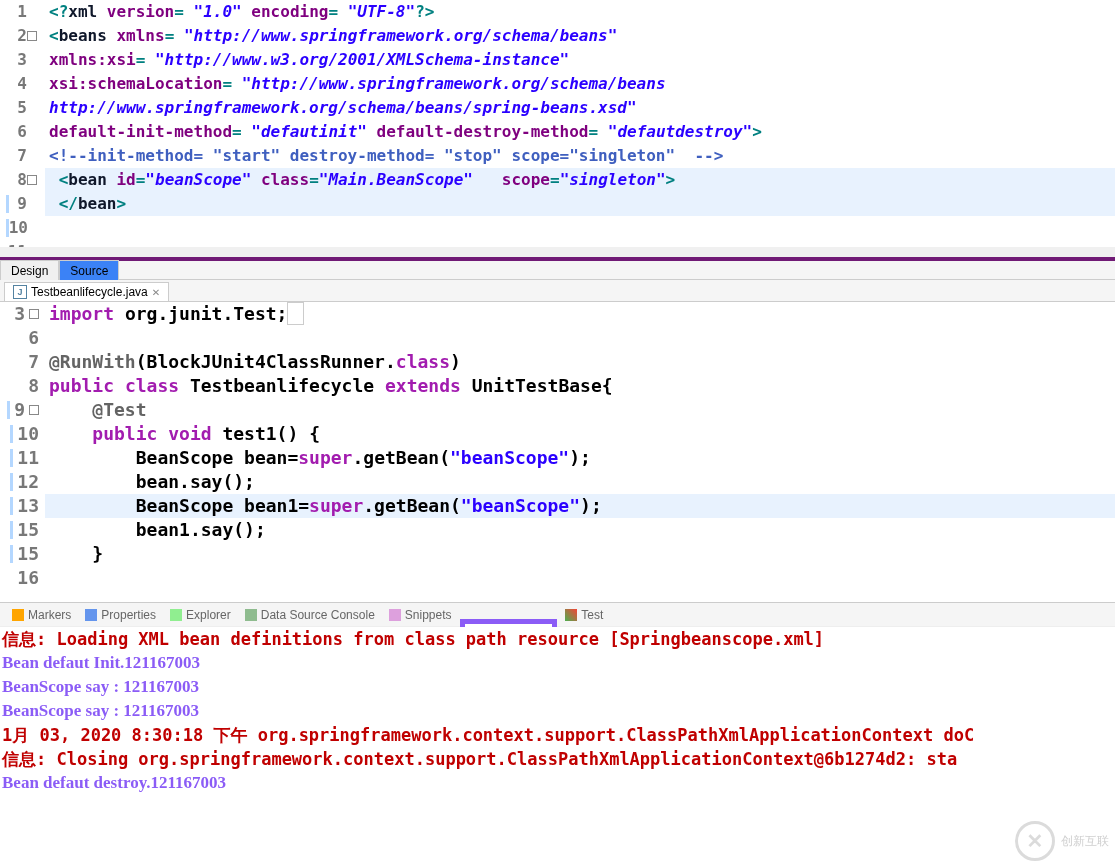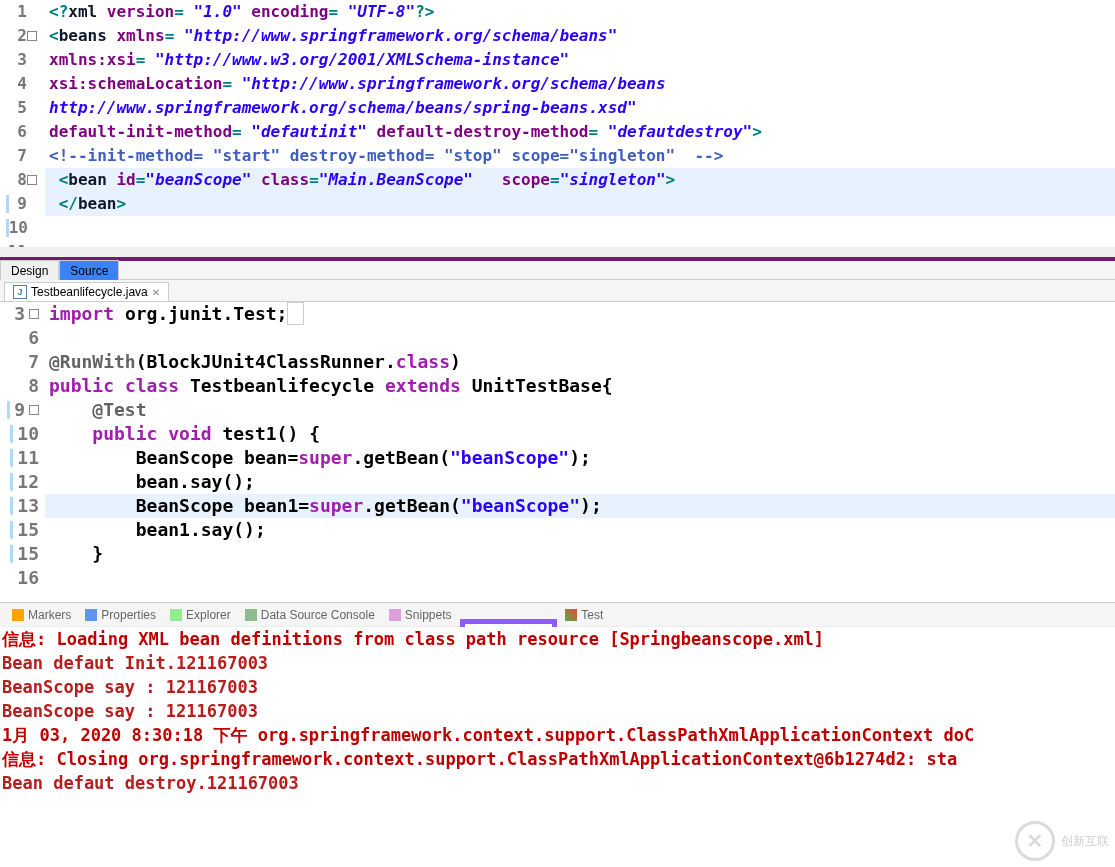--- a/index.html
+++ b/index.html
@@ -49,21 +49,21 @@
   
   .bottom-panel { border-top: 1px solid #ccc; display: flex; flex-direction: column; height: 265px; }
   .views-row { height: 24px; background: #f5f5f5; display: flex; align-items: center; gap: 2px; padding: 0 6px; font-size: 12px; border-bottom: 1px solid #eee; }
   .view-tab { display: flex; align-items: center; gap: 4px; padding: 2px 6px; cursor: pointer; color: #666; }
   .view-tab.active { background: #fff; border: 5px solid #8b5cf6; color: #000; margin-top: 36px; }
   
   .terminated-bar { font-size: 12px; color: #666; padding: 2px 6px; background: #fff; border-bottom: 1px solid #eee; }
   
   .console { font-family: Consolas, monospace; font-size: 17px; font-weight: bold; line-height: 24px; white-space: pre; padding-left: 2px; overflow: hidden; flex: 1; background: #fff; }
   .c-red { color: #c00000; }
-  .c-black { color: #b91c1c; }
+  .c-black { color: #8b5cf6; font-family: Liberation Serif, serif; }
   
   
   .watermark { position: absolute; right: 6px; bottom: 6px; display: flex; align-items: center; gap: 6px; color: #bbb; font-size: 12px; opacity: 0.7; }
   .watermark-circle { width: 40px; height: 40px; border: 3px solid #ccc; border-radius: 50%; display: flex; align-items: center; justify-content: center; font-size: 20px; font-weight: bold; color: #ccc; }
   
   .box-icon { width: 10px; height: 10px; border: 1px solid #888; display: inline-block; }
 </style>
 </head>
 <body>
 

